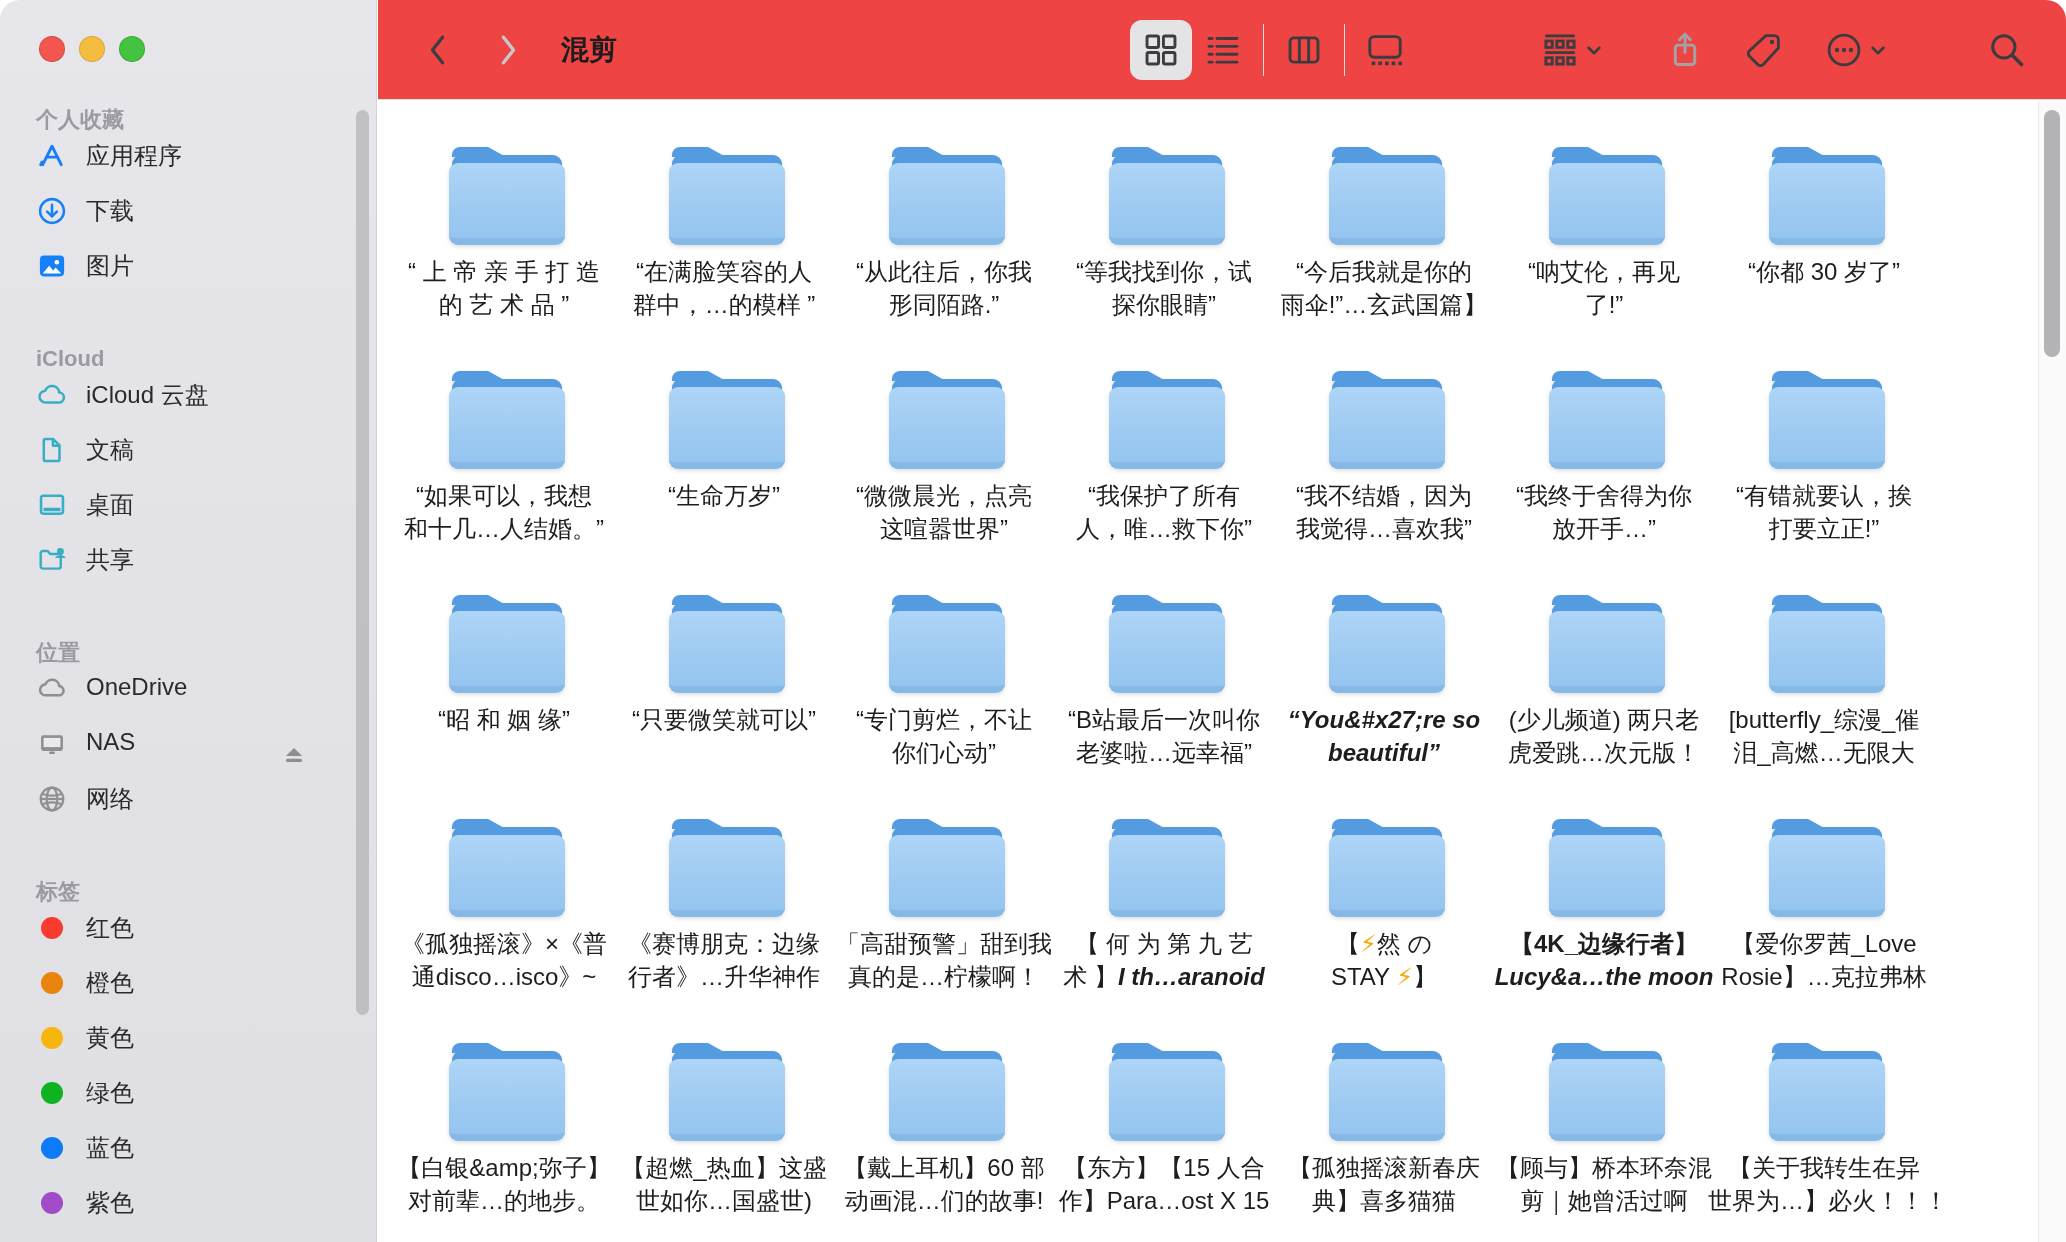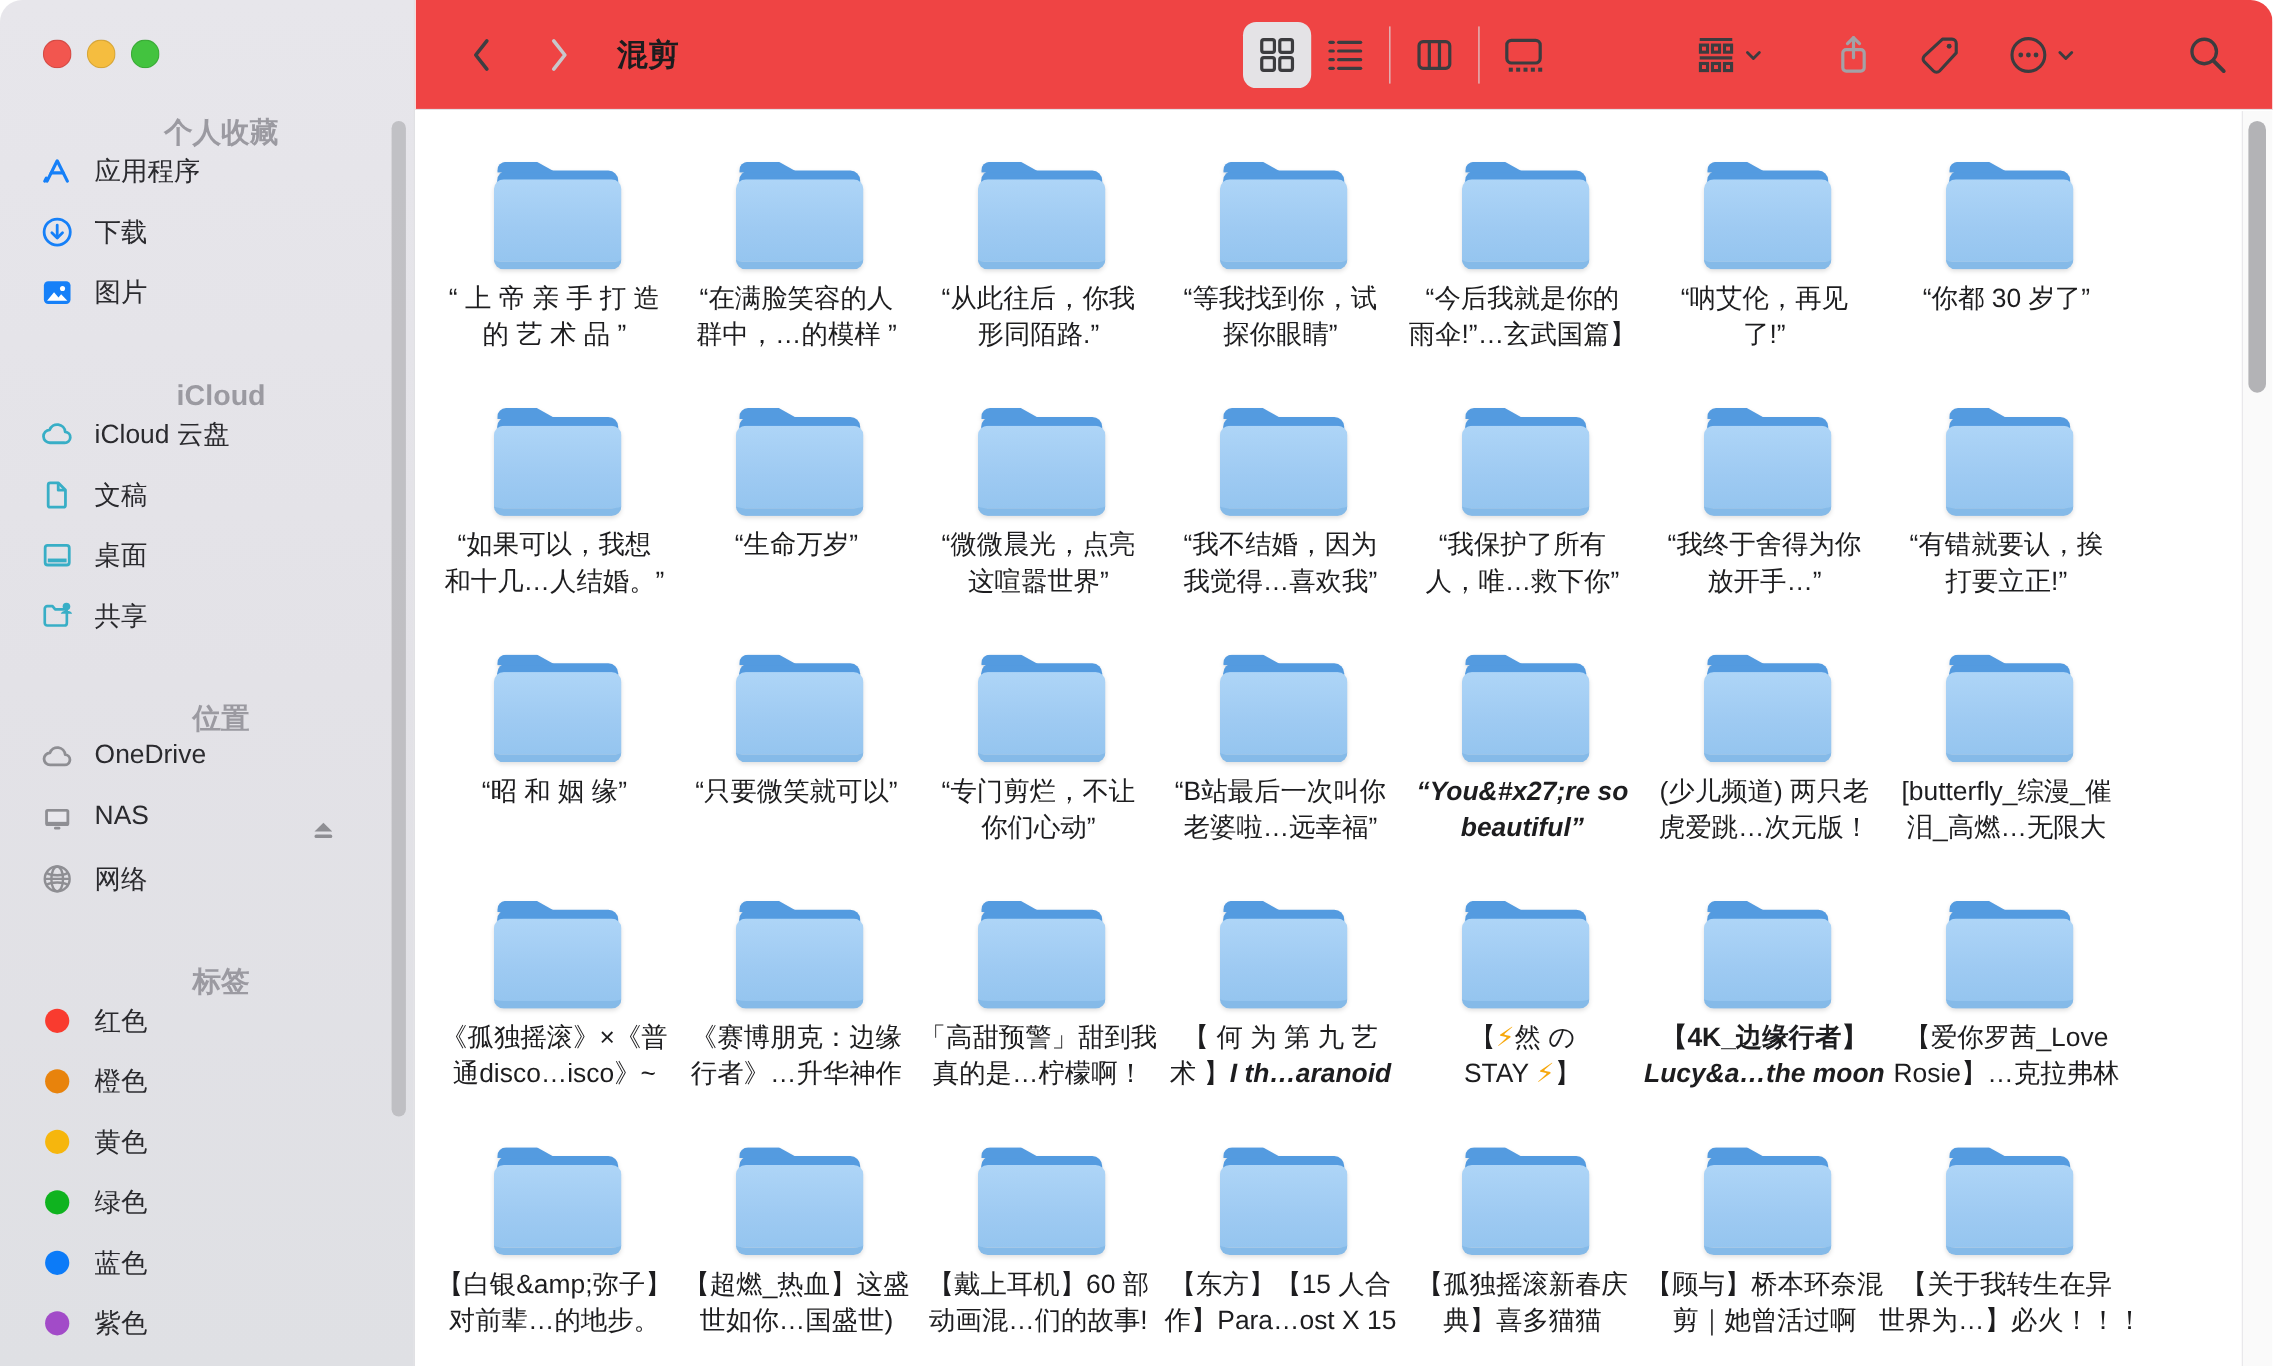--- a/index.html
+++ b/index.html
@@ -8,21 +8,21 @@
 
   
   .sidebar { position:absolute; left:0; top:0; width:377px; height:1242px;
     background:linear-gradient(180deg,#e7e6eb 0%,#e3e2e7 50%,#dfe0e4 100%);
     border-right:1px solid #d5d4d9; }
   .traffic { position:absolute; top:36px; left:39px; display:flex; gap:14px; }
   .traffic span { width:26px; height:26px; border-radius:50%; border:1px solid rgba(0,0,0,.12); }
   .tl-red{ background:#f2564f; } .tl-yellow{ background:#f5bd3f; } .tl-green{ background:#43c33f; }
   .sb-scroll { padding:106px 10px 0 22px; }
   .sb-section { margin-bottom:40px; }
-  .sb-header { font-size:26px; font-weight:700; color:#9b9aa1; padding-left:14px; height:28px; line-height:28px; margin-bottom:6px;text-align:center; }
+  .sb-header { font-size:22px; font-weight:700; color:#9b9aa1; padding-left:14px; height:28px; line-height:28px; margin-bottom:6px; }
   .sb-item { position:relative; display:flex; align-items:flex-start; height:55px; padding-left:14px; border-radius:10px; }
   .sb-item .sb-icon { width:32px; height:32px; margin-right:18px; display:flex; align-items:center; justify-content:center; flex:0 0 32px; }
   .sb-item .sb-label { font-size:24px; color:#2a2a2e; white-space:nowrap; }
   .sb-dot { width:22px; height:22px; border-radius:50%; margin:5px; }
   .sb-eject { position:absolute; right:58px; top:14px; width:28px; height:28px; }
   .sb-scrollbar { position:absolute; right:7px; top:110px; width:13px; height:905px; border-radius:7px; background:#a8a8ac; opacity:.6; }
 
   
   .toolbar { position:absolute; left:378px; top:0; width:1688px; height:100px; background:#ef4444; border-bottom:1px solid #e2e1e4; }
   .tb-abs { position:absolute; top:0; height:100px; display:flex; align-items:center; justify-content:center; }
@@ -452,32 +452,32 @@
             <div class="line"><span class="seg-n">“微微晨光，点亮</span></div>
             <div class="line"><span class="seg-n">这喧嚣世界”</span></div>
           </div>
         </div>
         <div class="cell">
           <div class="folder">
             <div class="back"></div>
             <div class="front"></div>
           </div>
           <div class="label">
+            <div class="line"><span class="seg-n">“我保护了所有</span></div>
+            <div class="line"><span class="seg-n">人，唯…救下你”</span></div>
+          </div>
+        </div>
+        <div class="cell">
+          <div class="folder">
+            <div class="back"></div>
+            <div class="front"></div>
+          </div>
+          <div class="label">
             <div class="line"><span class="seg-n">“我不结婚，因为</span></div>
             <div class="line"><span class="seg-n">我觉得…喜欢我”</span></div>
-          </div>
-        </div>
-        <div class="cell">
-          <div class="folder">
-            <div class="back"></div>
-            <div class="front"></div>
-          </div>
-          <div class="label">
-            <div class="line"><span class="seg-n">“我保护了所有</span></div>
-            <div class="line"><span class="seg-n">人，唯…救下你”</span></div>
           </div>
         </div>
         <div class="cell">
           <div class="folder">
             <div class="back"></div>
             <div class="front"></div>
           </div>
           <div class="label">
             <div class="line"><span class="seg-n">“我终于舍得为你</span></div>
             <div class="line"><span class="seg-n">放开手…”</span></div>

